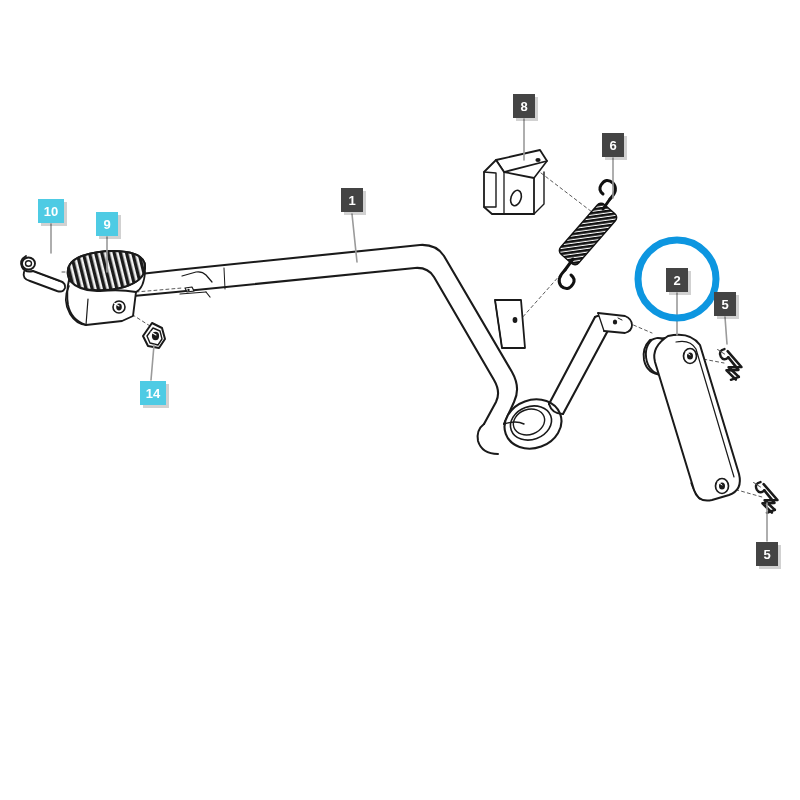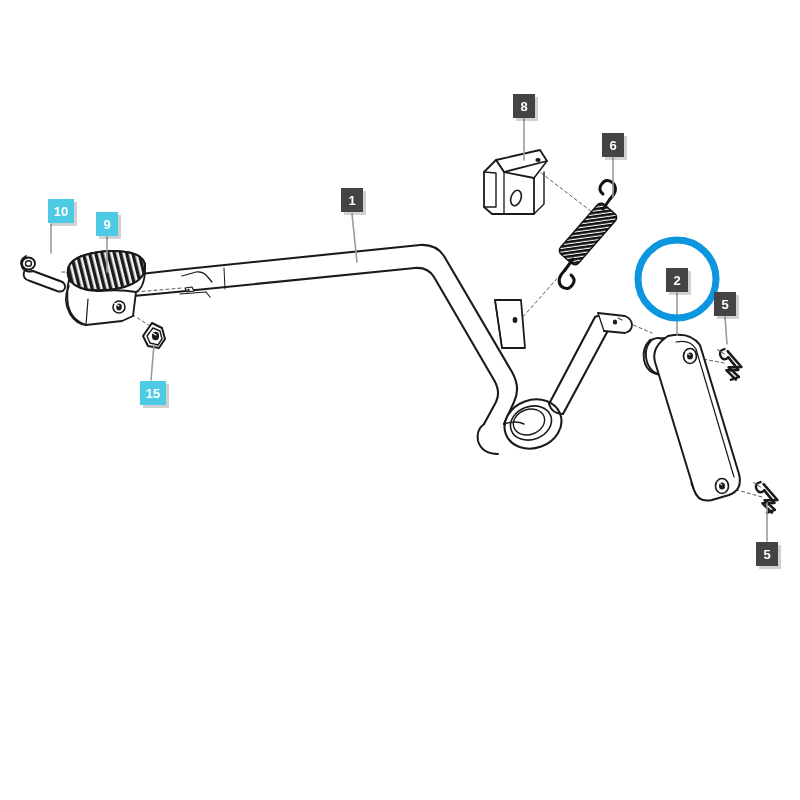--- a/index.html
+++ b/index.html
@@ -264,17 +264,17 @@
   </svg>
 
   <div id="callout-layer">
       <div class="callout dark" style="left: 341px; top: 188px;">1</div>
       <div class="callout dark" style="left: 666px; top: 268px;">2</div>
       <div class="callout dark" style="left: 714px; top: 292px;">5</div>
       <div class="callout dark" style="left: 756px; top: 542px;">5</div>
       <div class="callout dark" style="left: 602px; top: 133px;">6</div>
       <div class="callout dark" style="left: 513px; top: 94px;">8</div>
       <div class="callout cyan" style="left: 96px; top: 212px;">9</div>
-      <div class="callout cyan" style="left: 48px; top: 199px; width: 26px;">10</div>
-      <div class="callout cyan" style="left: 140px; top: 381px; width: 26px;">15</div>
+      <div class="callout cyan" style="left: 38px; top: 199px; width: 26px;">10</div>
+      <div class="callout cyan" style="left: 140px; top: 381px; width: 26px;">14</div>
     </div>
 
 </div>
 
 </body></html>

